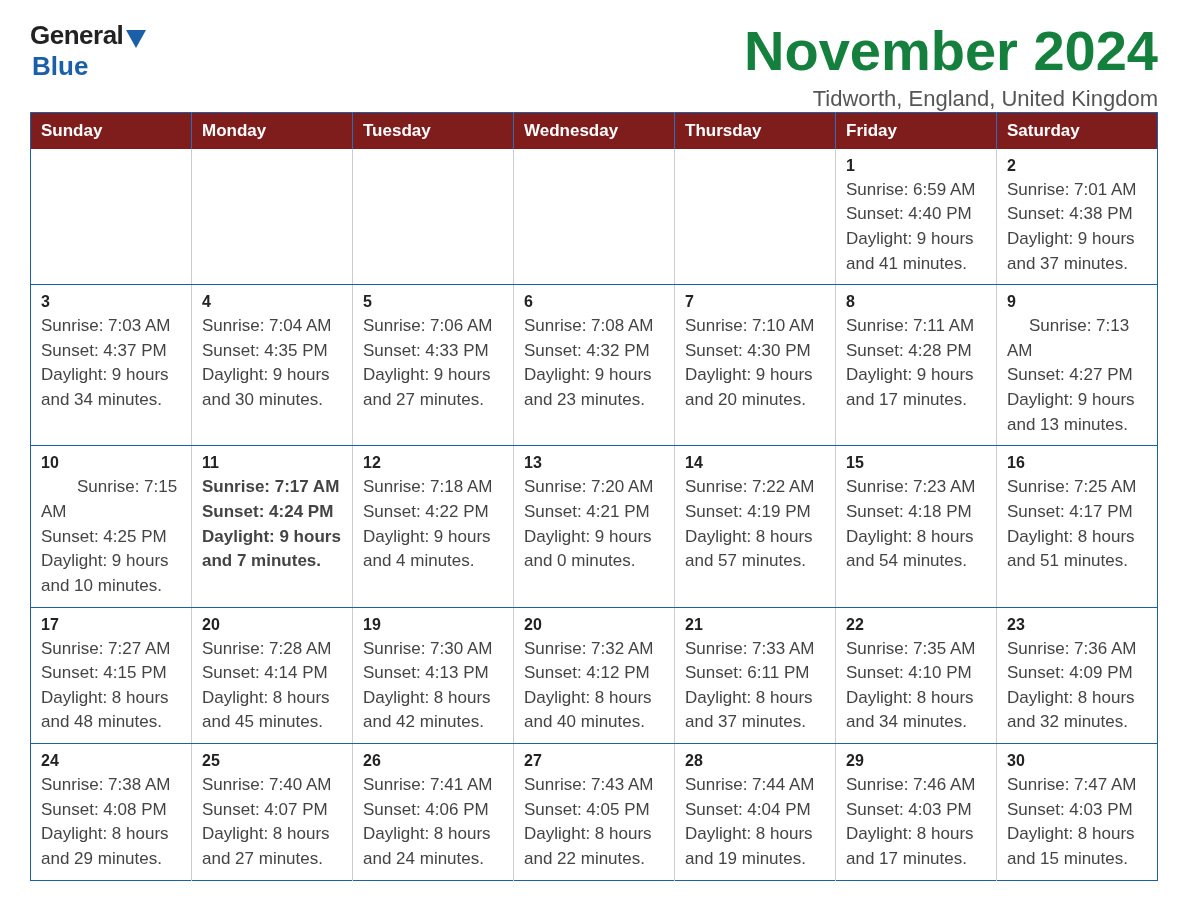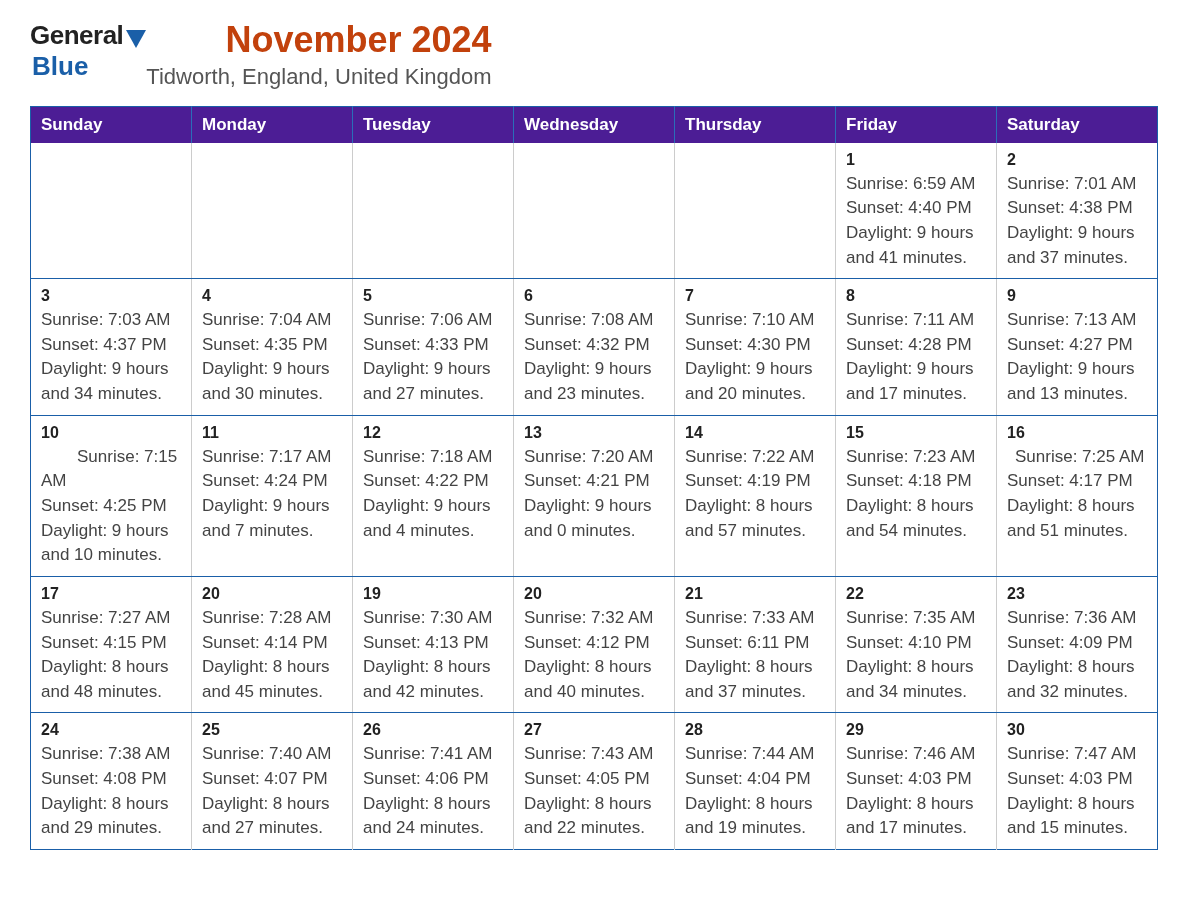--- a/index.html
+++ b/index.html
@@ -4,23 +4,22 @@
   <style>
     * { box-sizing: border-box; margin: 0; padding: 0; }
     body {
       font-family: Arial, sans-serif;
       background: #fff;
       padding: 20px 30px;
       color: #333;
     }
     .header {
       display: flex;
-      justify-content: flex-start;
+      justify-content: space-between;
       align-items: flex-start;
-      margin-bottom: 16px;
     }
     .logo {
       display: flex;
       flex-direction: column;
       align-items: flex-start;
     }
     .logo-top {
       display: flex;
       align-items: center;
     }
@@ -42,37 +41,37 @@
     .logo-blue {
       font-size: 26px;
       font-weight: bold;
       color: #1a5fa8;
       margin-left: 2px;
     }
     .title-block {
       text-align: right;
     }
     .month-title {
-      font-size: 36px;
-      font-weight: bold;
-      color: #c2410c;
+      font-size: 56px;
+      font-weight: bold;
+      color: #15803d;
       line-height: 1.1;
     }
     .subtitle {
       font-size: 22px;
       color: #555;
       margin-top: 4px;
     }
     .calendar {
       width: 100%;
       border-collapse: collapse;
       border: 1.5px solid #1a5fa8;
     }
     .calendar th {
-      background: #4c1d95;
+      background: #7f1d1d;
       color: #fff;
       font-size: 17px;
       font-weight: bold;
       padding: 8px 10px;
       text-align: left;
       border-right: 1px solid #2a6db8;
     }
     .calendar th:last-child { border-right: none; }
     .calendar td {
       vertical-align: top;
@@ -163,51 +162,51 @@
 Daylight: 9 hours
 and 23 minutes.</span></td>
         <td><span class="day-num">7</span><span class="day-info" style="white-space: pre-line;">Sunrise: 7:10 AM
 Sunset: 4:30 PM
 Daylight: 9 hours
 and 20 minutes.</span></td>
         <td><span class="day-num">8</span><span class="day-info" style="white-space: pre-line;">Sunrise: 7:11 AM
 Sunset: 4:28 PM
 Daylight: 9 hours
 and 17 minutes.</span></td>
-        <td><span class="day-num">9</span><span class="day-info" style="white-space: pre-line;">Sunrise: 7:13 AM
+        <td><span class="day-num">9</span><span class="day-info" style="white-space: pre-line; margin-left: 22px;">Sunrise: 7:13 AM
 Sunset: 4:27 PM
 Daylight: 9 hours
 and 13 minutes.</span></td>
       </tr>
       <tr>
         <td><span class="day-num">10</span><span class="day-info" style="white-space: pre-line; margin-left: 36px;">Sunrise: 7:15 AM
 Sunset: 4:25 PM
 Daylight: 9 hours
 and 10 minutes.</span></td>
-        <td><span class="day-num">11</span><span class="day-info" style="white-space: pre-line;">Sunrise: 7:17 AM
+        <td><span class="day-num">11</span><span class="day-info" style="white-space: pre-line; font-weight: bold;">Sunrise: 7:17 AM
 Sunset: 4:24 PM
 Daylight: 9 hours
 and 7 minutes.</span></td>
         <td><span class="day-num">12</span><span class="day-info" style="white-space: pre-line;">Sunrise: 7:18 AM
 Sunset: 4:22 PM
 Daylight: 9 hours
 and 4 minutes.</span></td>
         <td><span class="day-num">13</span><span class="day-info" style="white-space: pre-line;">Sunrise: 7:20 AM
 Sunset: 4:21 PM
 Daylight: 9 hours
 and 0 minutes.</span></td>
         <td><span class="day-num">14</span><span class="day-info" style="white-space: pre-line;">Sunrise: 7:22 AM
 Sunset: 4:19 PM
 Daylight: 8 hours
 and 57 minutes.</span></td>
         <td><span class="day-num">15</span><span class="day-info" style="white-space: pre-line;">Sunrise: 7:23 AM
 Sunset: 4:18 PM
 Daylight: 8 hours
 and 54 minutes.</span></td>
-        <td><span class="day-num">16</span><span class="day-info" style="white-space: pre-line; margin-left: 8px;">Sunrise: 7:25 AM
+        <td><span class="day-num">16</span><span class="day-info" style="white-space: pre-line;">Sunrise: 7:25 AM
 Sunset: 4:17 PM
 Daylight: 8 hours
 and 51 minutes.</span></td>
       </tr>
       <tr>
         <td><span class="day-num">17</span><span class="day-info" style="white-space: pre-line;">Sunrise: 7:27 AM
 Sunset: 4:15 PM
 Daylight: 8 hours
 and 48 minutes.</span></td>
         <td><span class="day-num">20</span><span class="day-info" style="white-space: pre-line;">Sunrise: 7:28 AM

